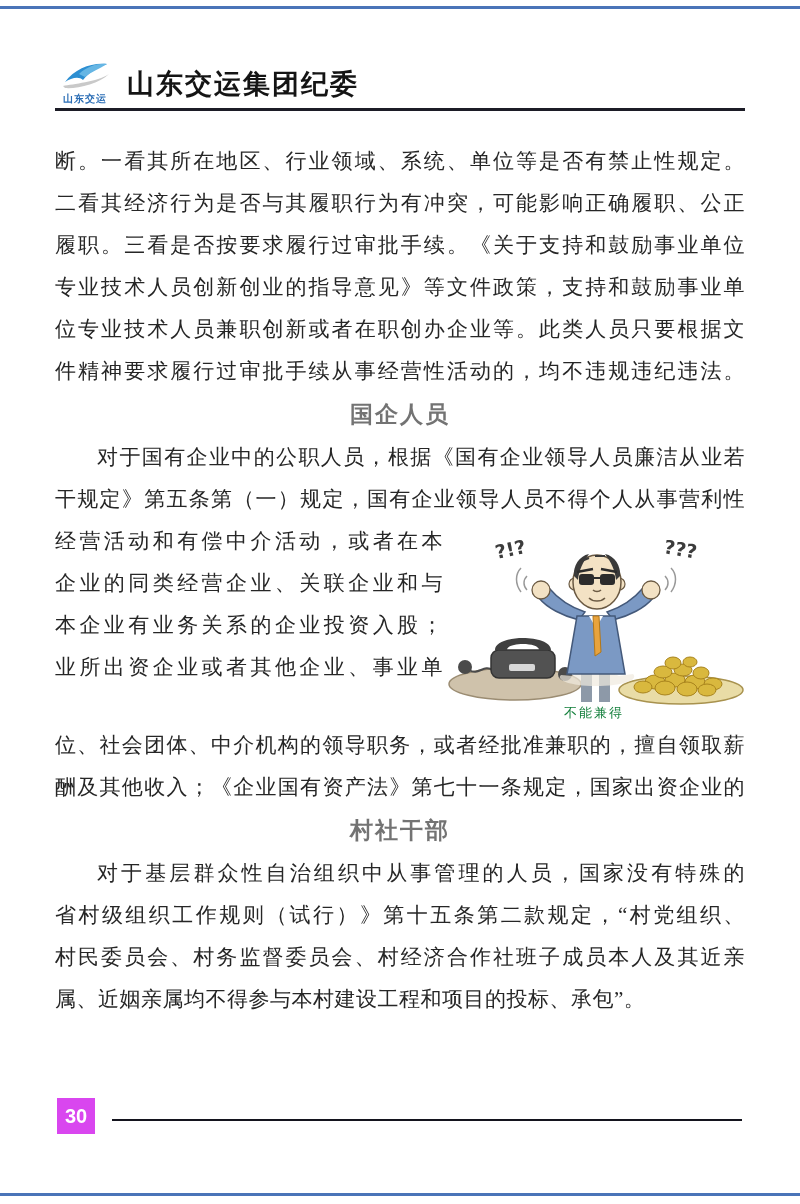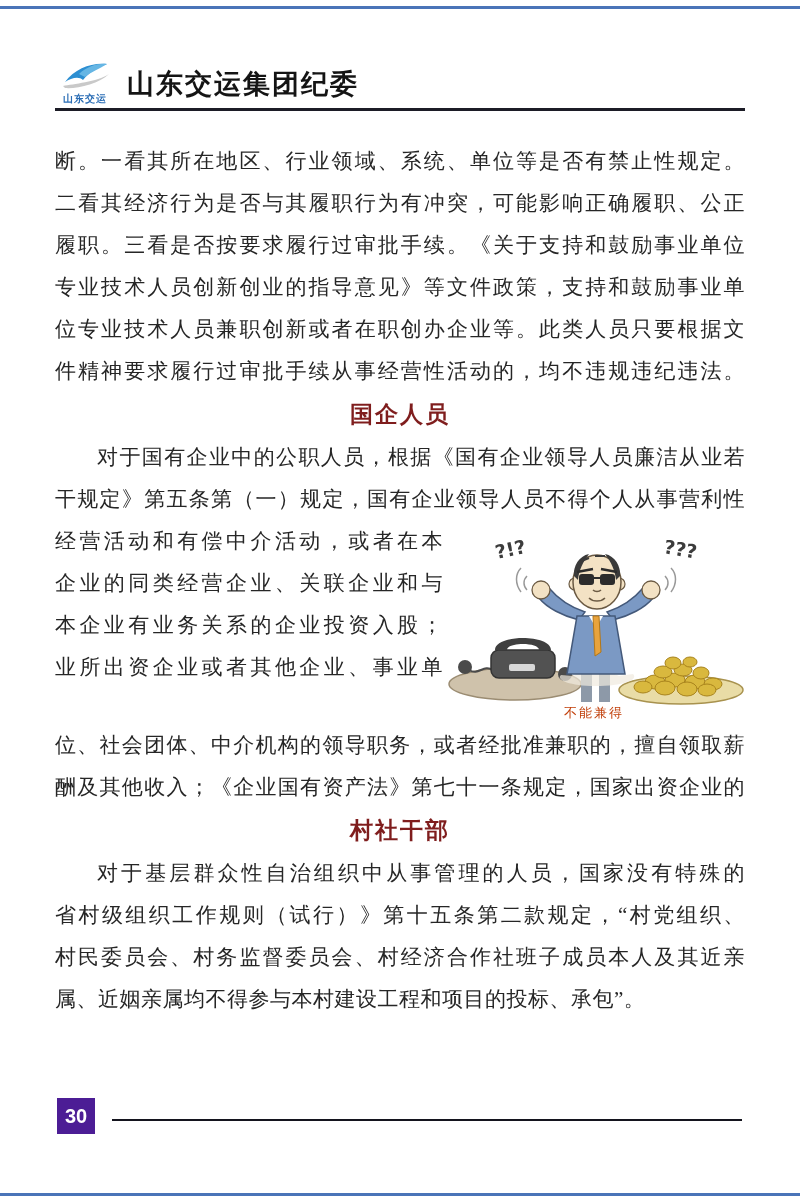--- a/index.html
+++ b/index.html
@@ -23,37 +23,37 @@
     font-size:27px;font-weight:bold;color:#141414;letter-spacing:2px;}
   .header-divider{position:absolute;left:55px;top:108px;width:690px;height:3px;background:#1c1c26;}
 
   
   .content{position:absolute;left:55px;top:140px;width:690px;}
   .line{font-size:21px;line-height:42px;text-align:justify;text-align-last:justify;
     letter-spacing:.5px;white-space:normal;}
   .line.indent{text-indent:2em;}
   .lastline{font-size:21px;line-height:42px;text-align:left;letter-spacing:.5px;}
   .section-heading{font-family:"Liberation Sans","DejaVu Sans",sans-serif;
-    font-size:23px;font-weight:bold;color:#7f1d1d;text-align:center;
+    font-size:23px;font-weight:bold;color:#737373;text-align:center;
     height:44px;line-height:44px;letter-spacing:2px;}
   .wrap-row{display:flex;align-items:flex-start;}
   .narrow-col{width:388px;flex:0 0 388px;}
   .illustration{position:relative;width:302px;height:200px;margin-left:auto;margin-top:4px;}
   .illustration svg{display:block;}
   .ill-marks{position:absolute;top:14px;font-family:"DejaVu Sans",sans-serif;
     font-size:19px;font-weight:bold;color:#3c3c3c;}
   .ill-marks.left{left:52px;transform:rotate(-12deg);}
   .ill-marks.right{right:48px;transform:rotate(10deg);}
   .ill-caption{position:absolute;left:0;right:0;bottom:2px;text-align:center;
-    font-size:13px;color:#c2410c;letter-spacing:2px;
+    font-size:13px;color:#15803d;letter-spacing:2px;
     font-family:"Liberation Sans","DejaVu Sans",sans-serif;}
 
   
   .footer{position:absolute;left:0;top:1098px;width:800px;height:40px;}
-  .page-num-box{position:absolute;left:57px;top:0;width:38px;height:36px;background:#4c1d95;
+  .page-num-box{position:absolute;left:57px;top:0;width:38px;height:36px;background:#d946ef;
     color:#fff;font-family:"Liberation Sans","DejaVu Sans",sans-serif;
     font-size:20px;font-weight:bold;text-align:center;line-height:36px;}
   .footer-line{position:absolute;left:112px;top:21px;width:630px;height:2px;background:#14141e;}
 </style>
 </head>
 <body>
 
 <div class="page">
 
   <div class="edge-line top"></div>

